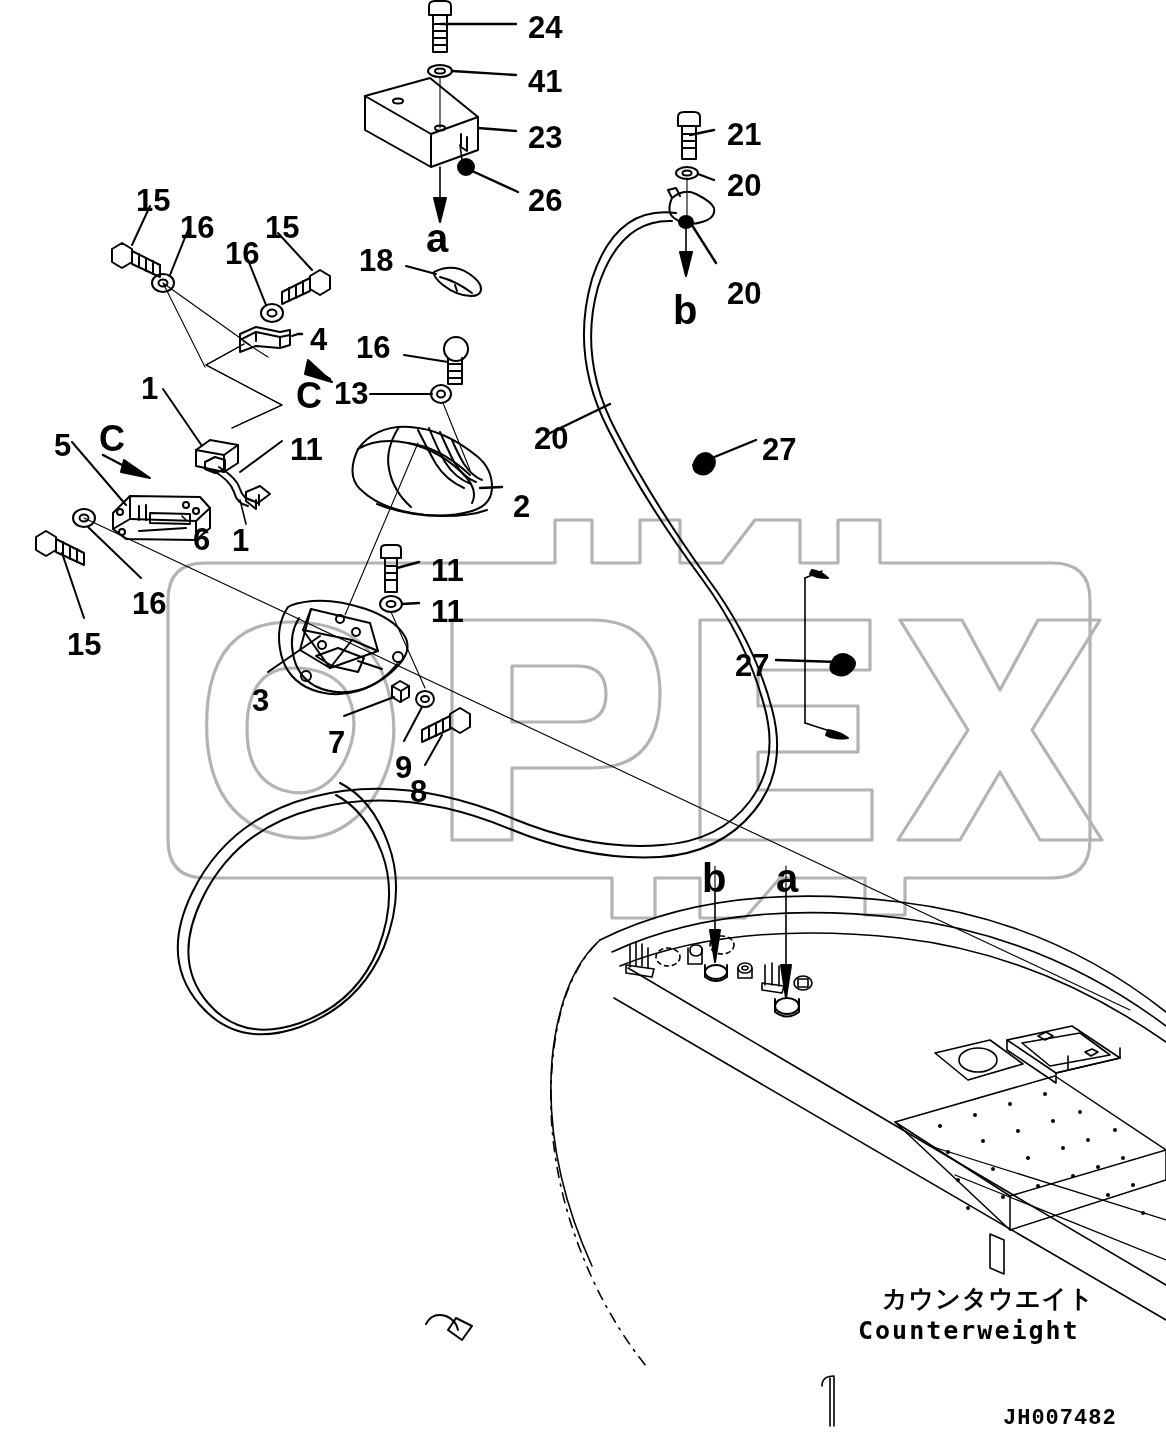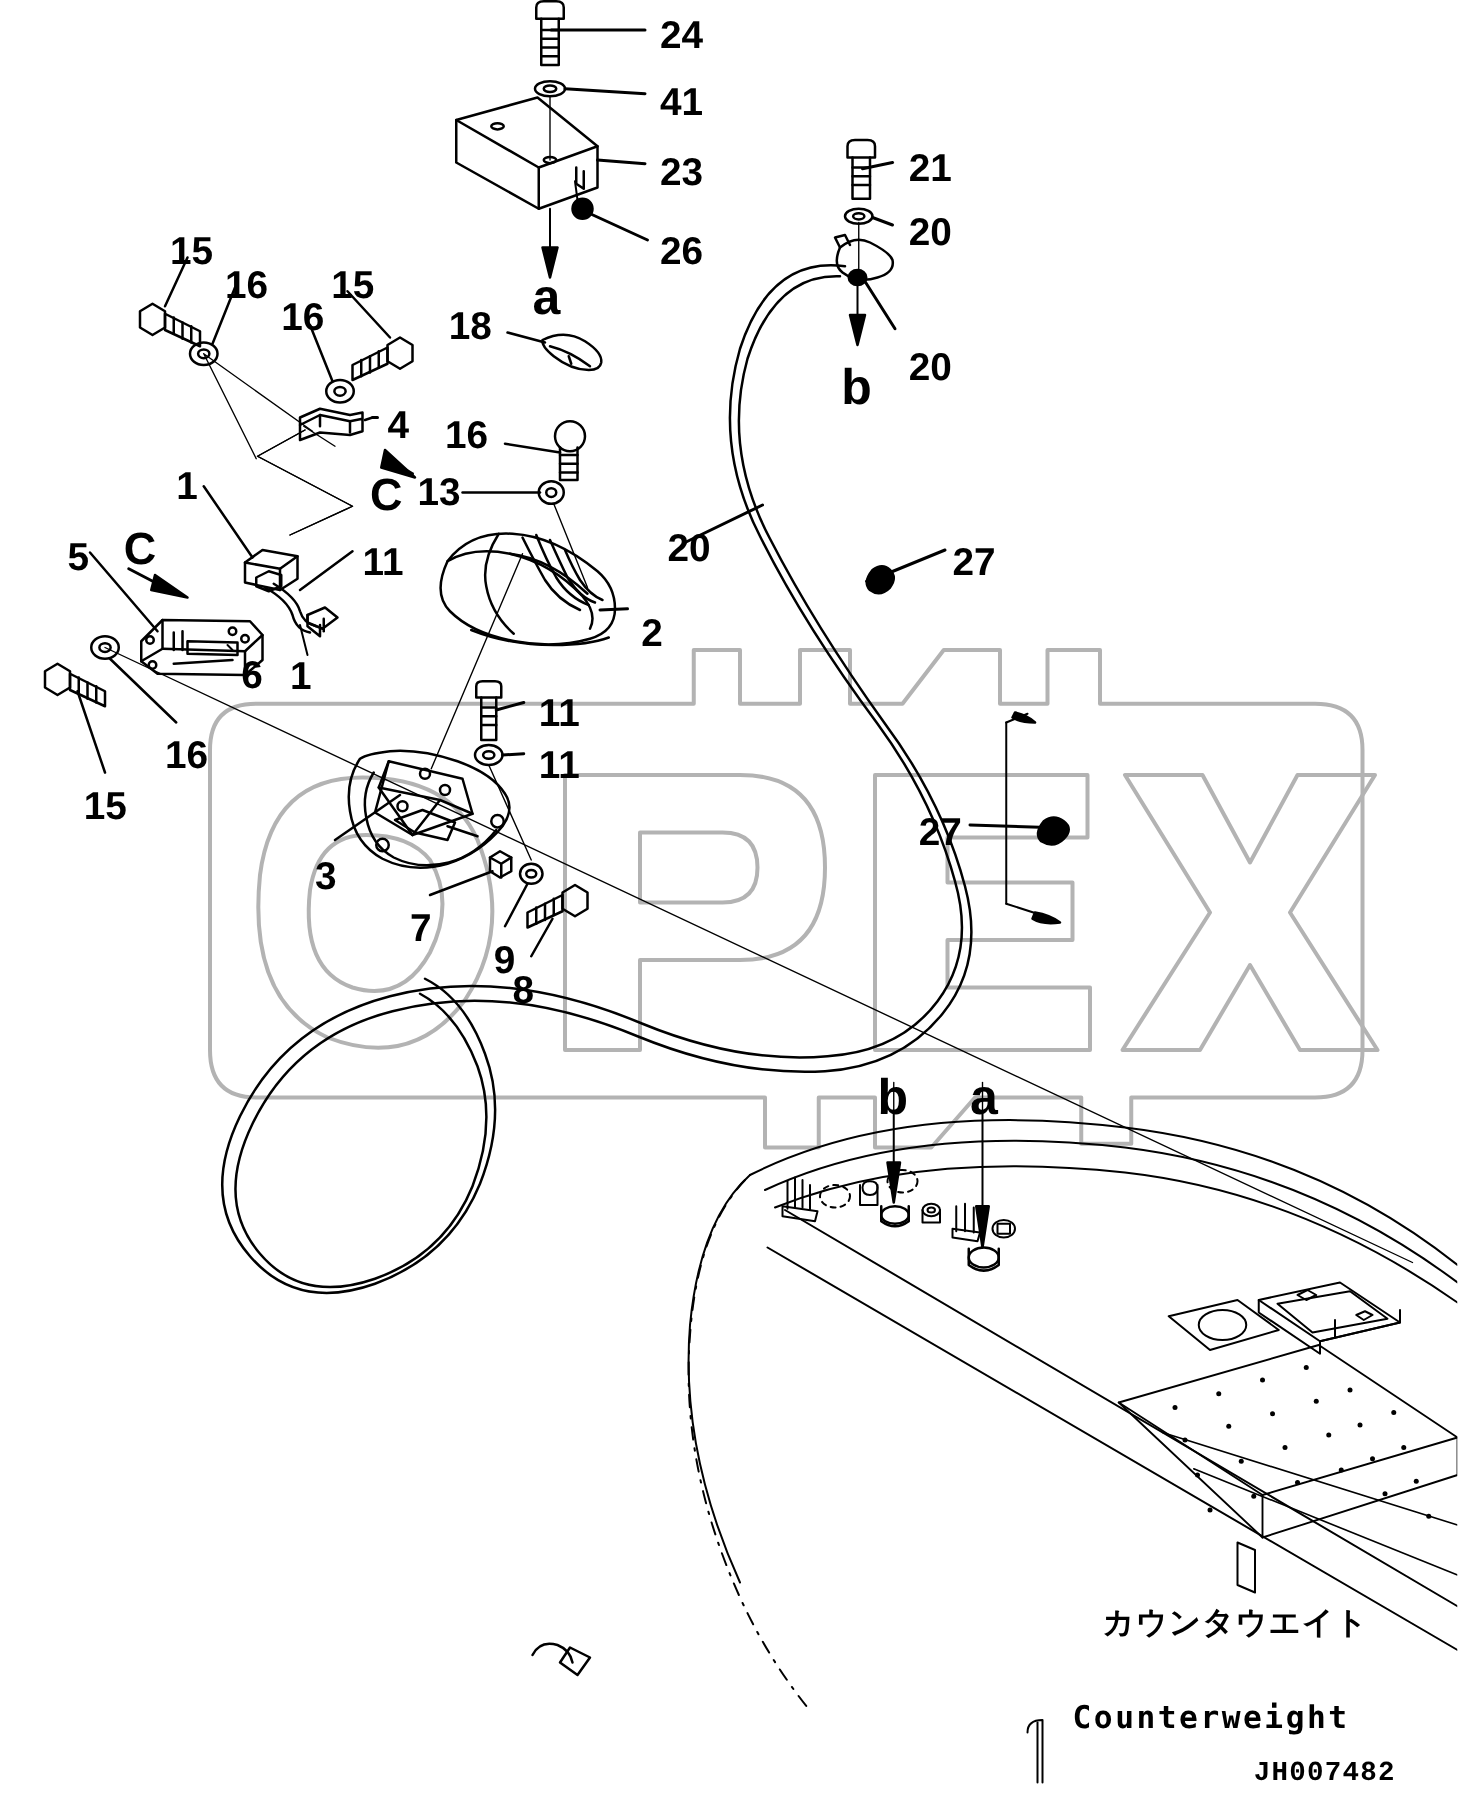--- a/index.html
+++ b/index.html
@@ -5,21 +5,21 @@
   html,body{margin:0;padding:0;background:#ffffff;}
   body{font-family:"DejaVu Sans","Liberation Sans",sans-serif;}
   #sheet{position:relative;width:1166px;height:1456px;background:#fff;overflow:hidden;}
   #sheet svg{position:absolute;left:0;top:0;}
   .lbl{position:absolute;font-family:Liberation Sans, sans-serif;font-weight:bold;color:#000;
        line-height:1;white-space:nowrap;}
   .num{font-size:31px;letter-spacing:0px;}
   .sec{font-size:36px;}
   .ab{font-size:40px;}
   .cw-jp{font-size:25px;letter-spacing:1px;margin-left:16px;}
-  .cw-en{font-size:25px;letter-spacing:2px;font-family:"DejaVu Sans Mono","Liberation Mono",monospace;margin-top:43px;}
+  .cw-en{font-size:25px;letter-spacing:2px;font-family:"DejaVu Sans Mono","Liberation Mono",monospace;}
   .docid{font-size:22px;letter-spacing:1px;font-family:Liberation Mono, monospace;}
 </style>
 </head>
 <body>
 
 <div id="sheet">
 
   <svg width="1166" height="1456" viewBox="0 0 1166 1456">
     <g fill="none" stroke="#b3b3b3" stroke-width="3.2" stroke-linejoin="round" stroke-linecap="round">
 

